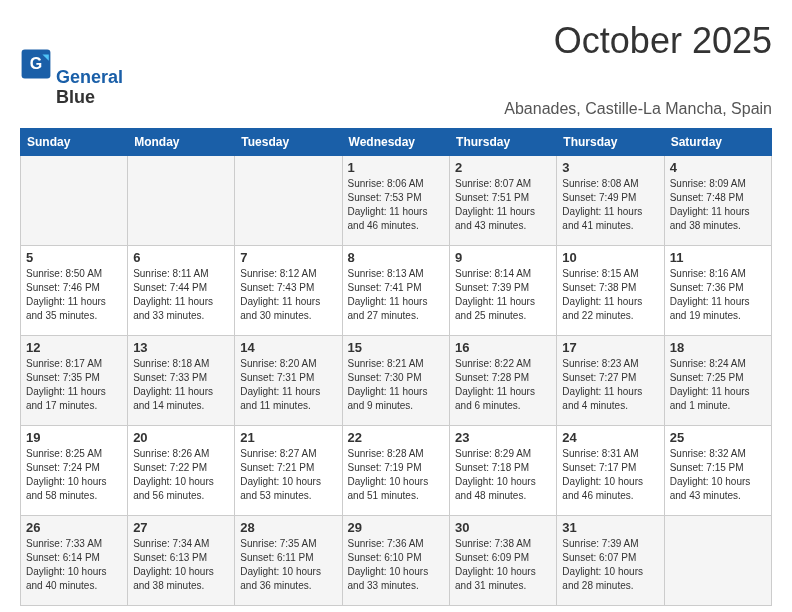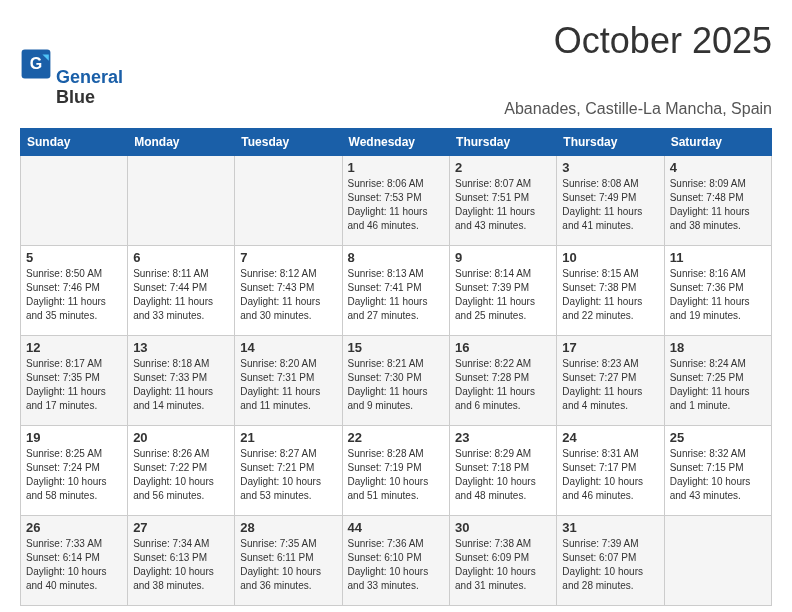--- a/index.html
+++ b/index.html
@@ -295,21 +295,21 @@
 Sunset: 6:13 PM
 Daylight: 10 hours and 38 minutes.</div>
         </td>
         <td>
           <span class="day-number">28</span>
           <div class="cell-content">Sunrise: 7:35 AM
 Sunset: 6:11 PM
 Daylight: 10 hours and 36 minutes.</div>
         </td>
         <td>
-          <span class="day-number">44</span>
+          <span class="day-number">29</span>
           <div class="cell-content">Sunrise: 7:36 AM
 Sunset: 6:10 PM
 Daylight: 10 hours and 33 minutes.</div>
         </td>
         <td>
           <span class="day-number">30</span>
           <div class="cell-content">Sunrise: 7:38 AM
 Sunset: 6:09 PM
 Daylight: 10 hours and 31 minutes.</div>
         </td>

